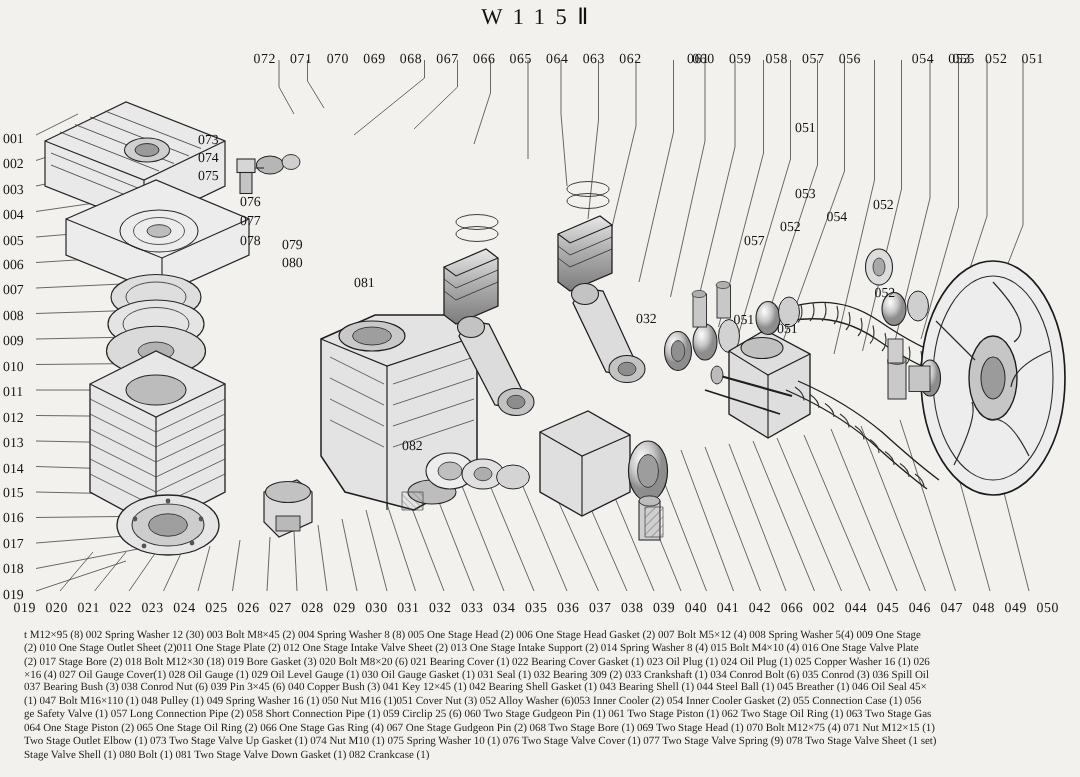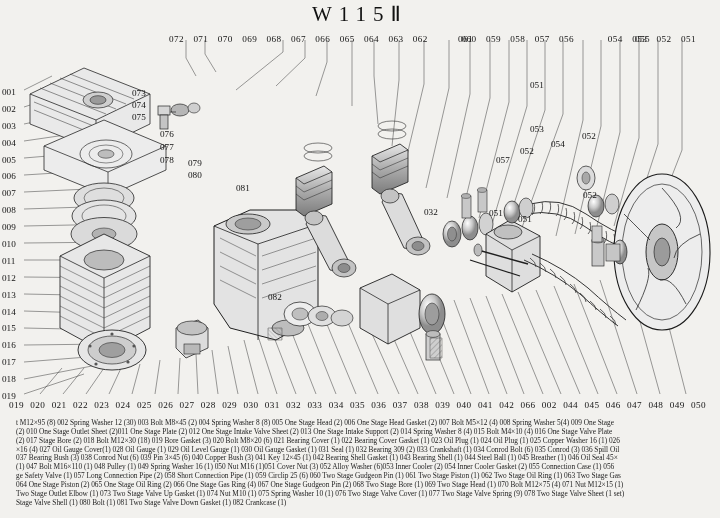--- a/index.html
+++ b/index.html
@@ -11,21 +11,21 @@
     overflow:hidden;
     position:relative;
   }
   #sheet{position:absolute;inset:0;}
 
   
   .title{
     position:absolute;top:2px;left:0;width:720px;
     text-align:center;
     font-family:"Liberation Serif", serif;
-    font-size:21px;letter-spacing:7px;font-weight:400;
+    font-size:15px;letter-spacing:7px;font-weight:400;
     color:#111;
   }
 
   
   .canvas{position:absolute;left:0;top:28px;width:720px;height:388px;}
   .canvas svg{display:block;}
 
   
   .numrow{position:absolute;font-size:9.2px;letter-spacing:.4px;color:#141414;white-space:nowrap;}
   .numrow span{display:inline-block;text-align:center;}

